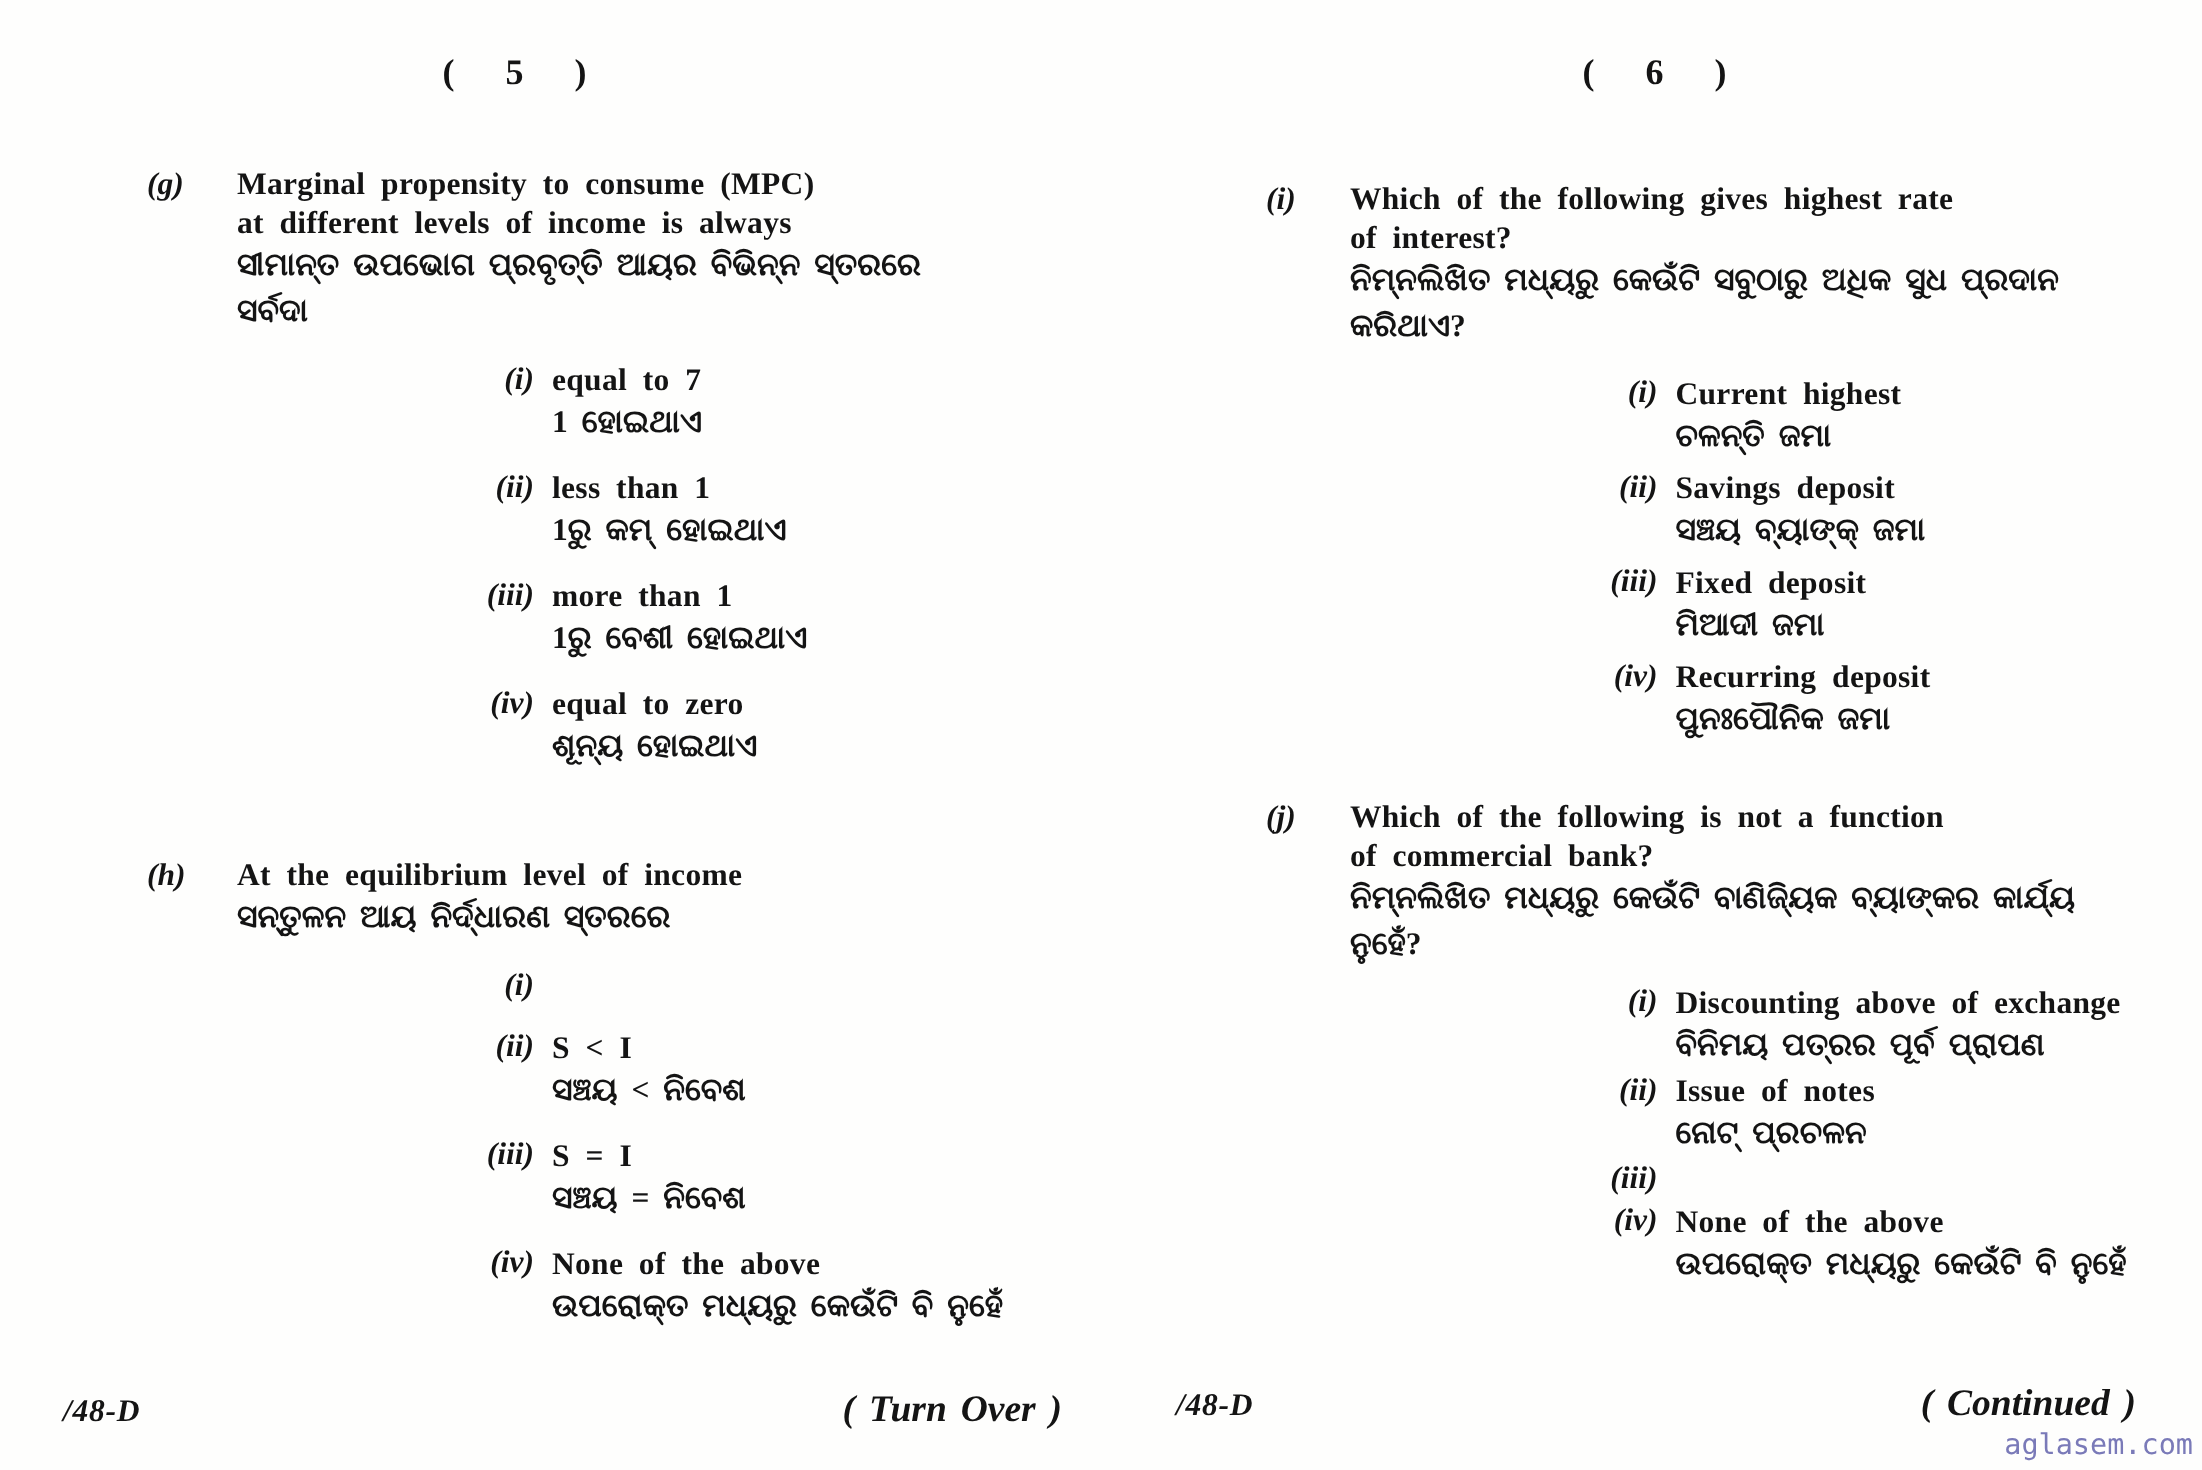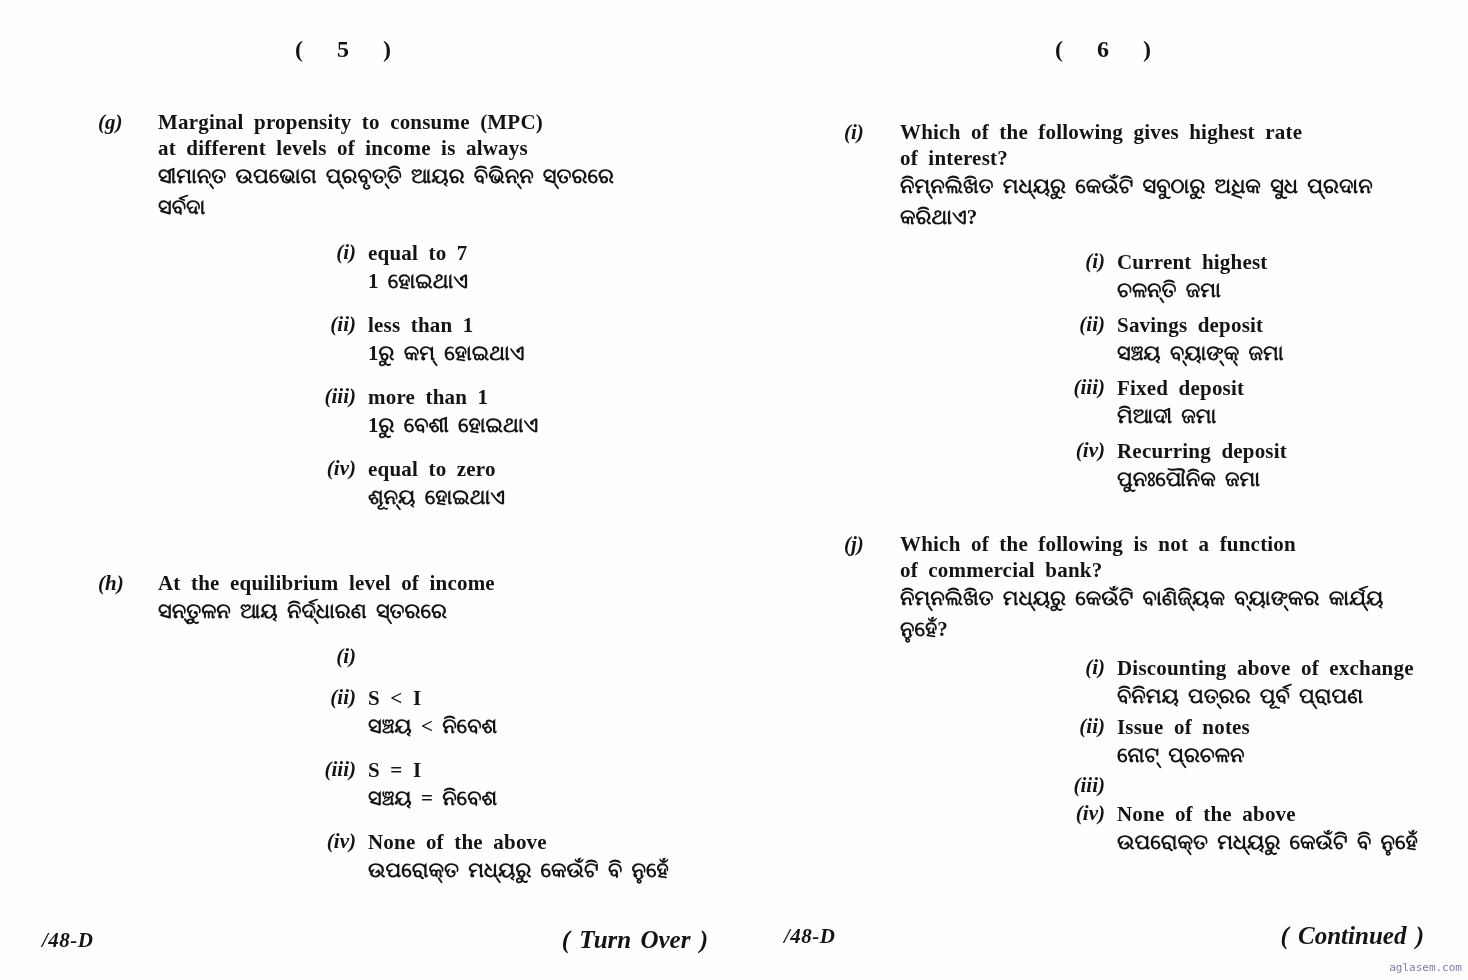--- a/index.html
+++ b/index.html
@@ -101,21 +101,21 @@
   .footer-note {
     font-size: 25px;
     font-style: italic;
     font-weight: 600;
     word-spacing: 3px;
   }
   .watermark {
     position: absolute;
     right: 6px; bottom: 6px;
     font-family: "DejaVu Sans Mono", monospace;
-    font-size: 11px;
+    font-size: 19px;
     color: #7a7ab8;
     margin-top: 41px;
   }
 </style>
 </head>
 <body>
 
 <div class="sheet">
 
   <div class="page page-left">

